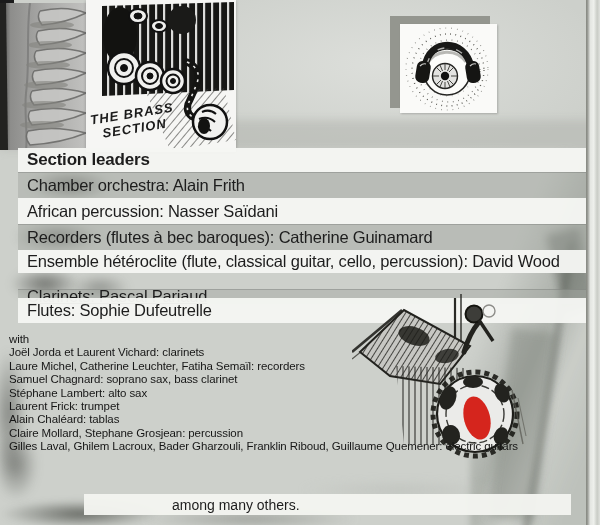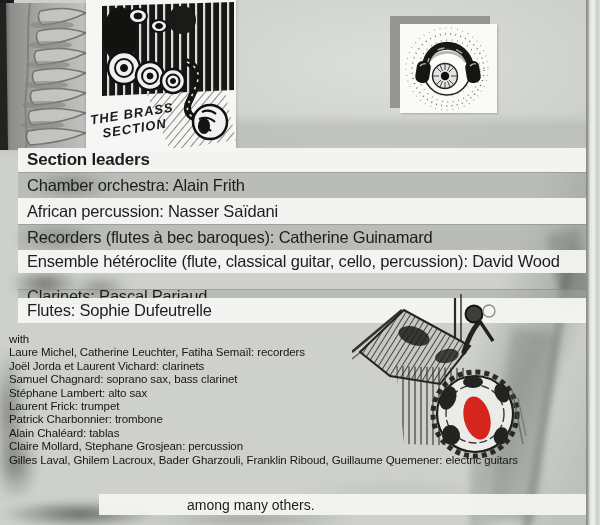--- a/index.html
+++ b/index.html
@@ -54,21 +54,21 @@
   .r0{top:172px;height:26px;}
   .r1{top:198px;height:26px;text-align:center;}
   .r2{top:224px;height:26px;}
   .r3{top:250px;height:23px;}
   .r4{top:289px;height:15px;text-decoration:underline;}
   .r5{top:298px;height:25px;}
   
   .with-list{position:absolute;left:9px;top:333px;z-index:7;font-size:11.5px;line-height:13.4px;
     letter-spacing:-0.1px;color:#161616;}
   
-  .others-strip{position:absolute;left:99px;top:494px;width:487px;height:21px;
+  .others-strip{position:absolute;left:84px;top:494px;width:487px;height:21px;
     background:rgba(243,244,240,.97);display:flex;align-items:center;z-index:7;
     font-size:14px;padding-left:88px;box-sizing:border-box;}
   
   .page-edge{position:absolute;left:586px;top:0;width:14px;height:525px;z-index:9;
     background:linear-gradient(90deg,#84867f 0%,#9b9d97 12%,#e3e5e1 30%,#eef0ec 55%,#c9ccc6 80%,#dfe1dd 100%);}
 </style>
 </head>
 <body>
 
 <div class="page">
@@ -249,26 +249,25 @@
     <ellipse cx="149" cy="142" rx="7" ry="9" fill="#23231f" transform="rotate(20 149 142)"></ellipse>
     <ellipse cx="121" cy="88" rx="10" ry="6" fill="#23231f"></ellipse>
     <ellipse cx="125" cy="124" rx="13" ry="22" fill="#d5251d" transform="rotate(-14 125 124)"></ellipse>
 
     <line x1="160" y1="96" x2="171" y2="150" stroke="#56564f" stroke-width="1.4" opacity="0.7"></line>
     <line x1="166" y1="104" x2="174" y2="142" stroke="#56564f" stroke-width="1.1" opacity="0.6"></line>
   </svg>
 
   <div class="with-list">
     <div>with</div>
+    <div>Joël Jorda et Laurent Vichard: clarinets</div>
     <div>Laure Michel, Catherine Leuchter, Fatiha Semaïl: recorders</div>
-    <div>Joël Jorda et Laurent Vichard: clarinets</div>
     <div>Samuel Chagnard: soprano sax, bass clarinet</div>
     <div>Stéphane Lambert: alto sax</div>
     <div>Laurent Frick: trumpet</div>
-    <div>Patrick Charbonnier: trombone</div>
     <div>Alain Chaléard: tablas</div>
     <div>Claire Mollard, Stephane Grosjean: percussion</div>
     <div>Gilles Laval, Ghilem Lacroux, Bader Gharzouli, Franklin Riboud, Guillaume Quemener: electric guitars</div>
   </div>
 
   <div class="others-strip">
     <span>among many others.</span>
   </div>
 
   <div class="page-edge"></div>

